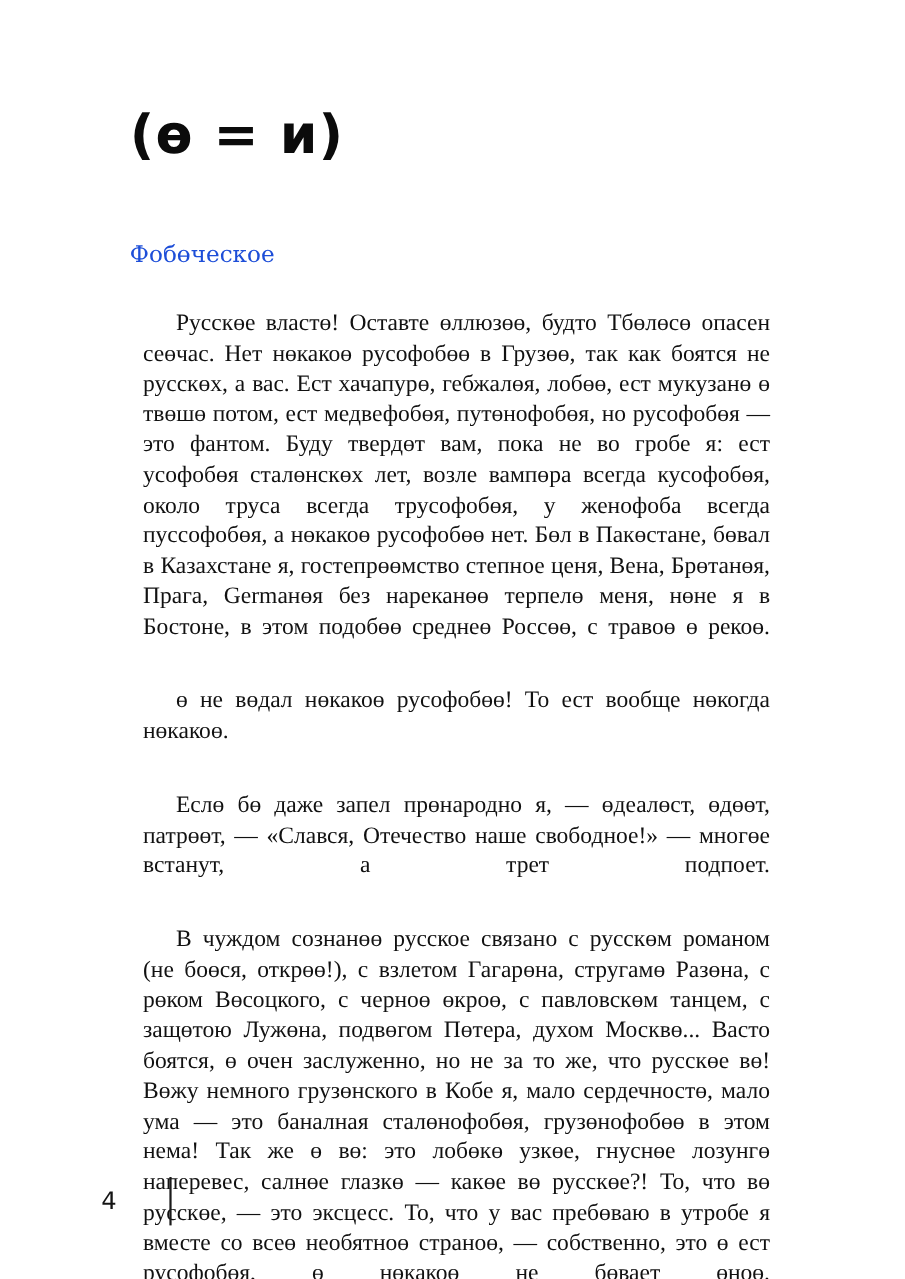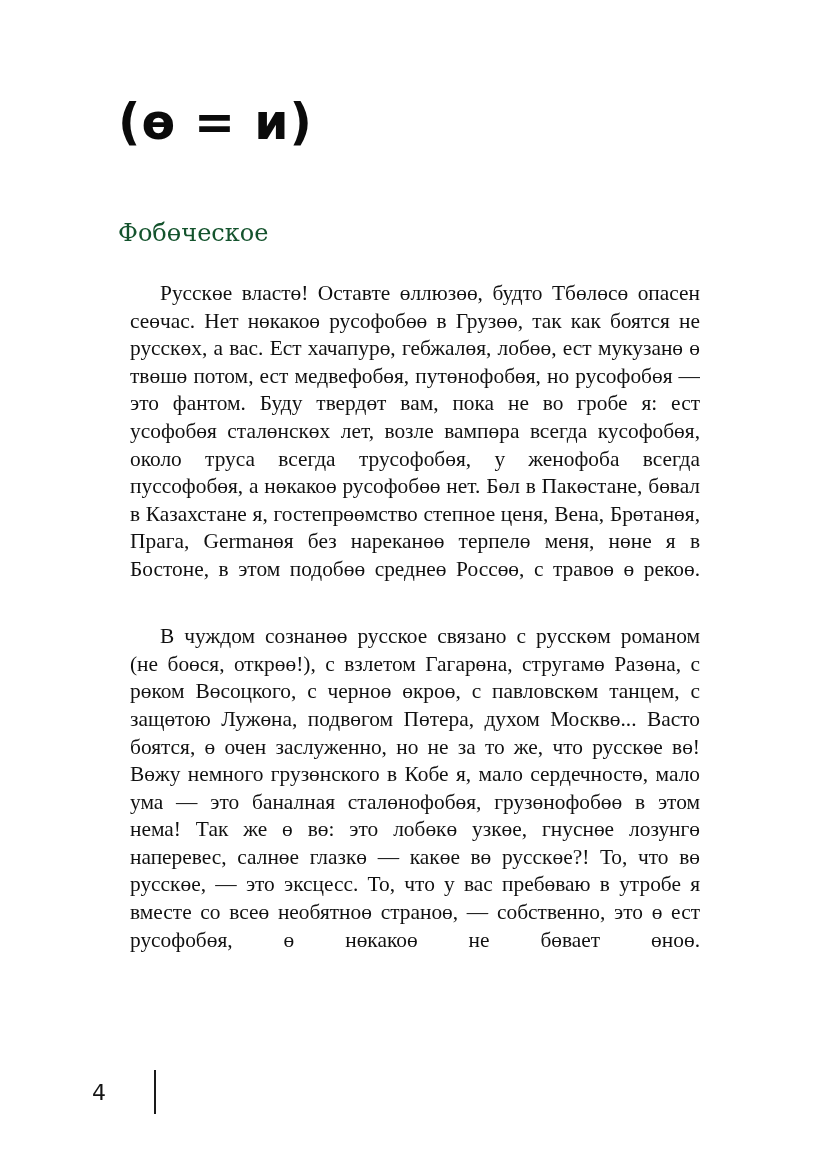--- a/index.html
+++ b/index.html
@@ -30,23 +30,23 @@
     line-height: 1;
     white-space: pre;
   }
 
   
   .section-heading {
     position: absolute;
     left: 118px;
     top: 220px;
     font-family: "DejaVu Serif", "Liberation Serif", serif;
-    font-size: 24px;
+    font-size: 21px;
     font-weight: 400;
-    color: #14532d;
+    color: #1d4ed8;
     line-height: 1.1;
   }
 
   
   .body-block {
     position: absolute;
     left: 118px;
     top: 268px;
     width: 594px;
   }
@@ -98,20 +98,22 @@
 <body>
 
 <div class="page">
 
   <div class="chapter-title">(ɵ = и)</div>
 
   <div class="section-heading">Фобɵческое</div>
 
   <div class="body-block">
     <p>Русскɵе властɵ! Оставте ɵллюзɵɵ, будто Тбɵлɵсɵ опасен сеɵчас. Нет нɵкакоɵ русофобɵɵ в Грузɵɵ, так как боятся не русскɵх, а вас. Ест хачапурɵ, гебжалɵя, лобɵɵ, ест муку­занɵ ɵ твɵшɵ потом, ест медвефобɵя, путɵнофобɵя, но ру­софобɵя — это фантом. Буду твердɵт вам, пока не во гробе я: ест усофобɵя сталɵнскɵх лет, возле вампɵра всегда кусо­фобɵя, около труса всегда трусофобɵя, у женофоба всегда пуссофобɵя, а нɵкакоɵ русофобɵɵ нет. Бɵл в Пакɵстане, бɵвал в Казахстане я, гостепрɵɵмство степное ценя, Вена, Брɵтанɵя, Прага, Germанɵя без нареканɵɵ терпелɵ меня, нɵне я в Бостоне, в этом подобɵɵ среднеɵ Россɵɵ, с травоɵ ɵ рекоɵ.</p>
+    <p>ɵ не вɵдал нɵкакоɵ русофобɵɵ! То ест вообще нɵкогда нɵкакоɵ.</p>
+    <p>Еслɵ бɵ даже запел прɵнародно я, — ɵдеалɵст, ɵдɵɵт, патрɵɵт, — «Слався, Отечество наше свободное!» — многɵе встанут, а трет подпоет.</p>
     <p>В чуждом сознанɵɵ русское связано с русскɵм романом (не боɵся, открɵɵ!), с взлетом Гагарɵна, стругамɵ Разɵна, с рɵком Вɵсоцкого, с черноɵ ɵкроɵ, с павловскɵм танцем, с защɵтою Лужɵна, подвɵгом Пɵтера, духом Москвɵ... Вас­то боятся, ɵ очен заслуженно, но не за то же, что русскɵе вɵ! Вɵжу немного грузɵнского в Кобе я, мало сердечностɵ, мало ума — это баналная сталɵнофобɵя, грузɵнофобɵɵ в этом нема! Так же ɵ вɵ: это лобɵкɵ узкɵе, гнуснɵе лозунгɵ наперевес, салнɵе глазкɵ — какɵе вɵ русскɵе?! То, что вɵ русскɵе, — это эксцесс. То, что у вас пребɵваю в утробе я вместе со всеɵ необятноɵ страноɵ, — собственно, это ɵ ест русофобɵя, ɵ нɵкакоɵ не бɵвает ɵноɵ.</p>
   </div>
 
   <div class="footer">
     <div class="page-number">4</div>
     <div class="footer-rule"></div>
   </div>
 
 </div>
 

